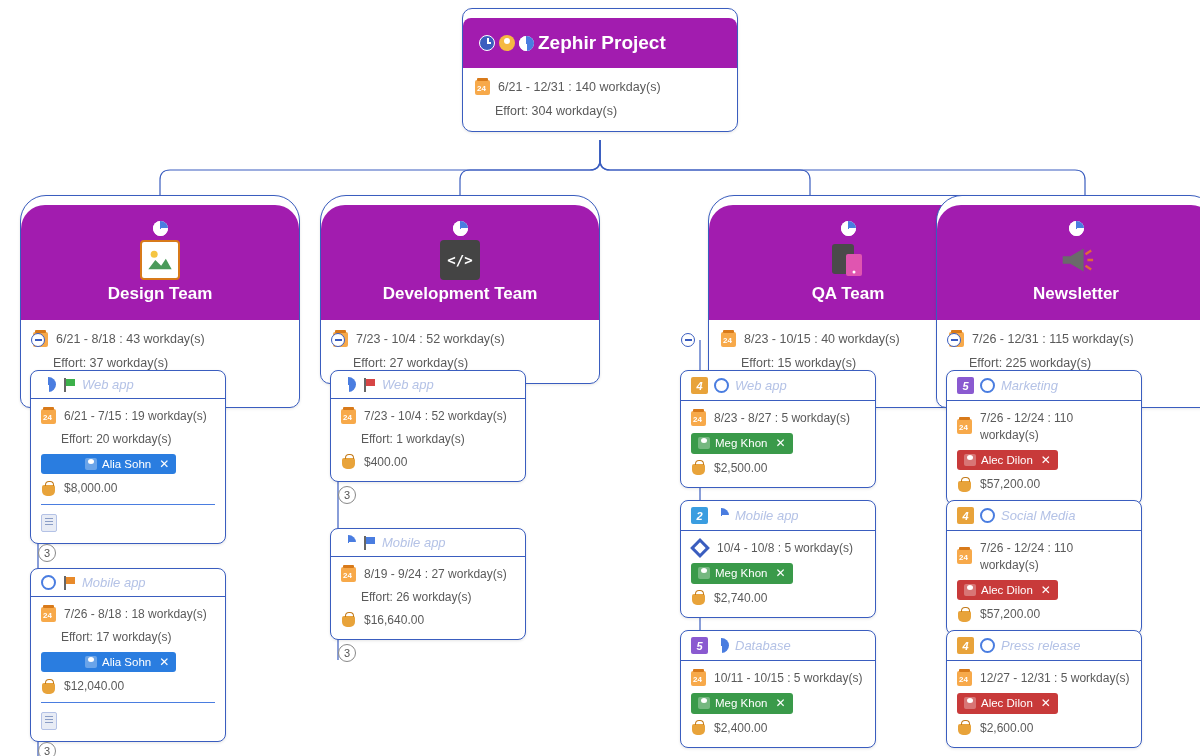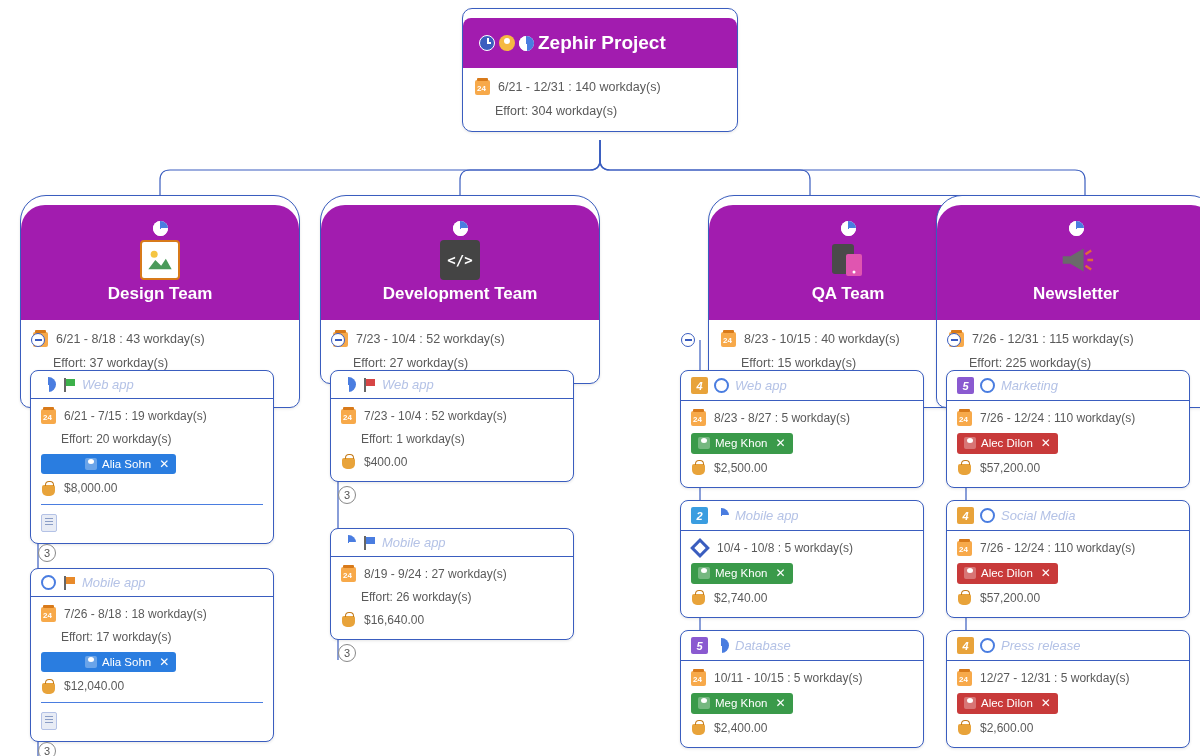--- a/index.html
+++ b/index.html
@@ -2,21 +2,21 @@
 <html><head>
 <meta charset="utf-8">
 <style>
 * { box-sizing: border-box; margin: 0; padding: 0; }
 body { font-family: "Segoe UI", Arial, sans-serif; background: #fff; width: 1200px; height: 756px; position: relative; overflow: hidden; }
 svg.connectors { position: absolute; top: 0; left: 0; width: 1200px; height: 756px; pointer-events: none; z-index: 0; }
 
 .node { position: absolute; background: #fff; border: 1.5px solid #3a5dbf; border-radius: 10px; box-shadow: 0 1px 3px rgba(0,0,0,0.1); z-index: 2; }
 .node.root { width: 276px; }
 .node.team { width: 280px; }
-.node.task { width: 244px; border-radius: 8px; }
+.node.task { width: 196px; border-radius: 8px; }
 
 .header { background: #a21caf; color: #fff; border-radius: 8px 8px 0 0; padding: 10px 12px; display: flex; align-items: center; gap: 4px; margin-top: 9px; }
 .header.root { padding: 14px 16px; font-size: 19px; font-weight: 600; }
 .header.team { padding: 16px 14px; font-size: 17px; font-weight: 600; border-radius: 24px 24px 0 0; flex-direction: column; }
 .node.team { border-radius: 26px 26px 10px 10px; }
 .task-header { padding: 6px 10px; display: flex; align-items: center; gap: 6px; font-size: 13px; color: #b4c2e6; font-style: italic; }
 
 .body { padding: 8px 12px; font-size: 12.5px; color: #5a5a5a; }
 .body.task { padding: 6px 10px 8px; font-size: 12px; border-top: 1px solid #3a5dbf; }
 .row { display: flex; align-items: center; gap: 8px; padding: 3px 0; line-height: 1.4; }

